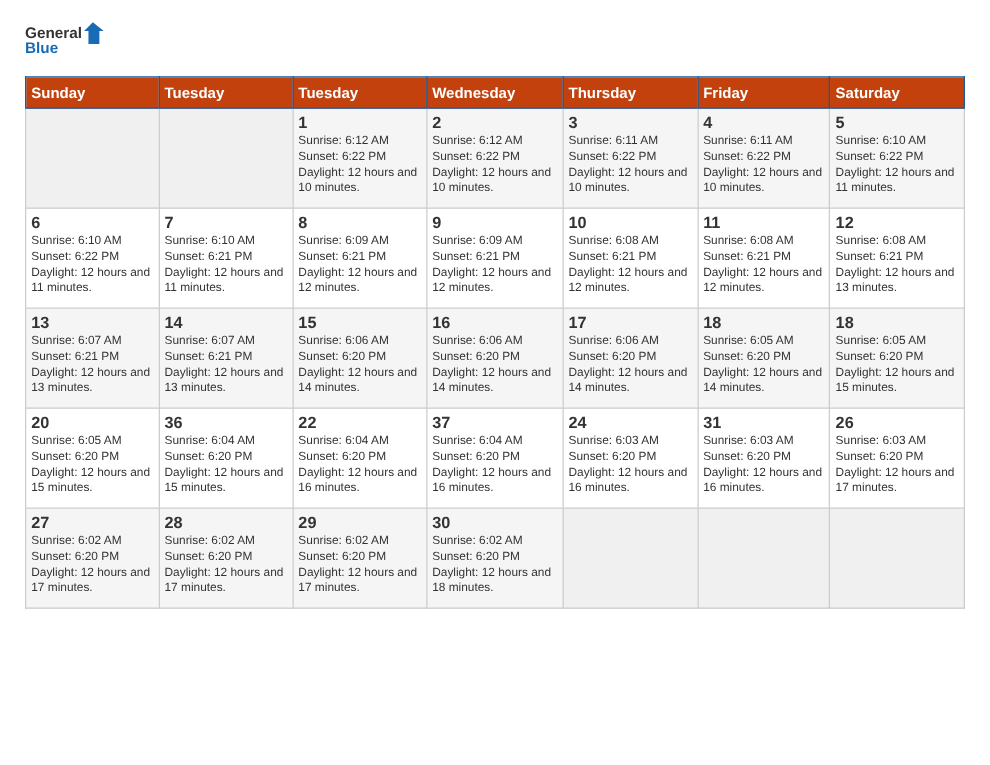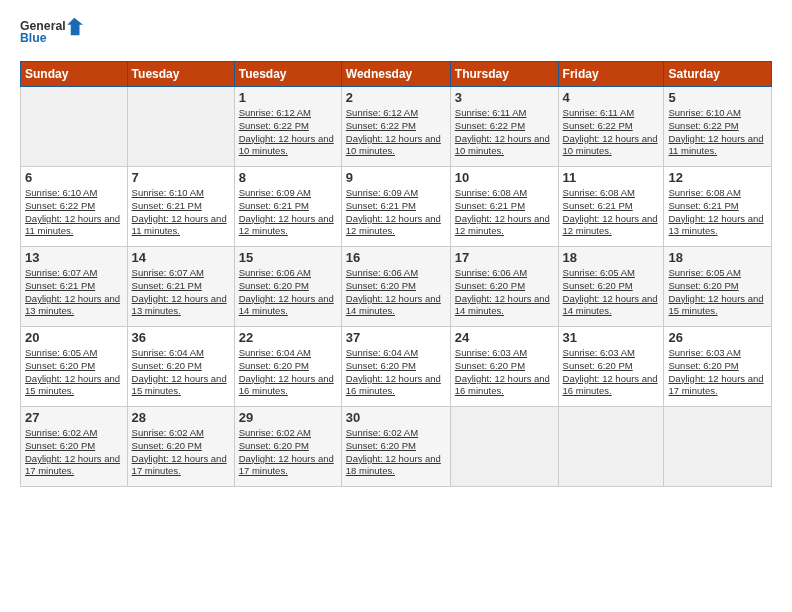--- a/index.html
+++ b/index.html
@@ -75,21 +75,20 @@
       font-size: 13px;
       font-weight: bold;
       color: #333;
       display: block;
       margin-bottom: 2px;
     }
     .day-info {
       font-size: 9.5px;
       color: #333;
       line-height: 1.35;
-      text-decoration: underline;
     }
     .empty-cell {
       background: #f0f0f0 !important;
     }
   </style>
 </head>
 <body>
 
 <div class="page">
   <div class="header">

